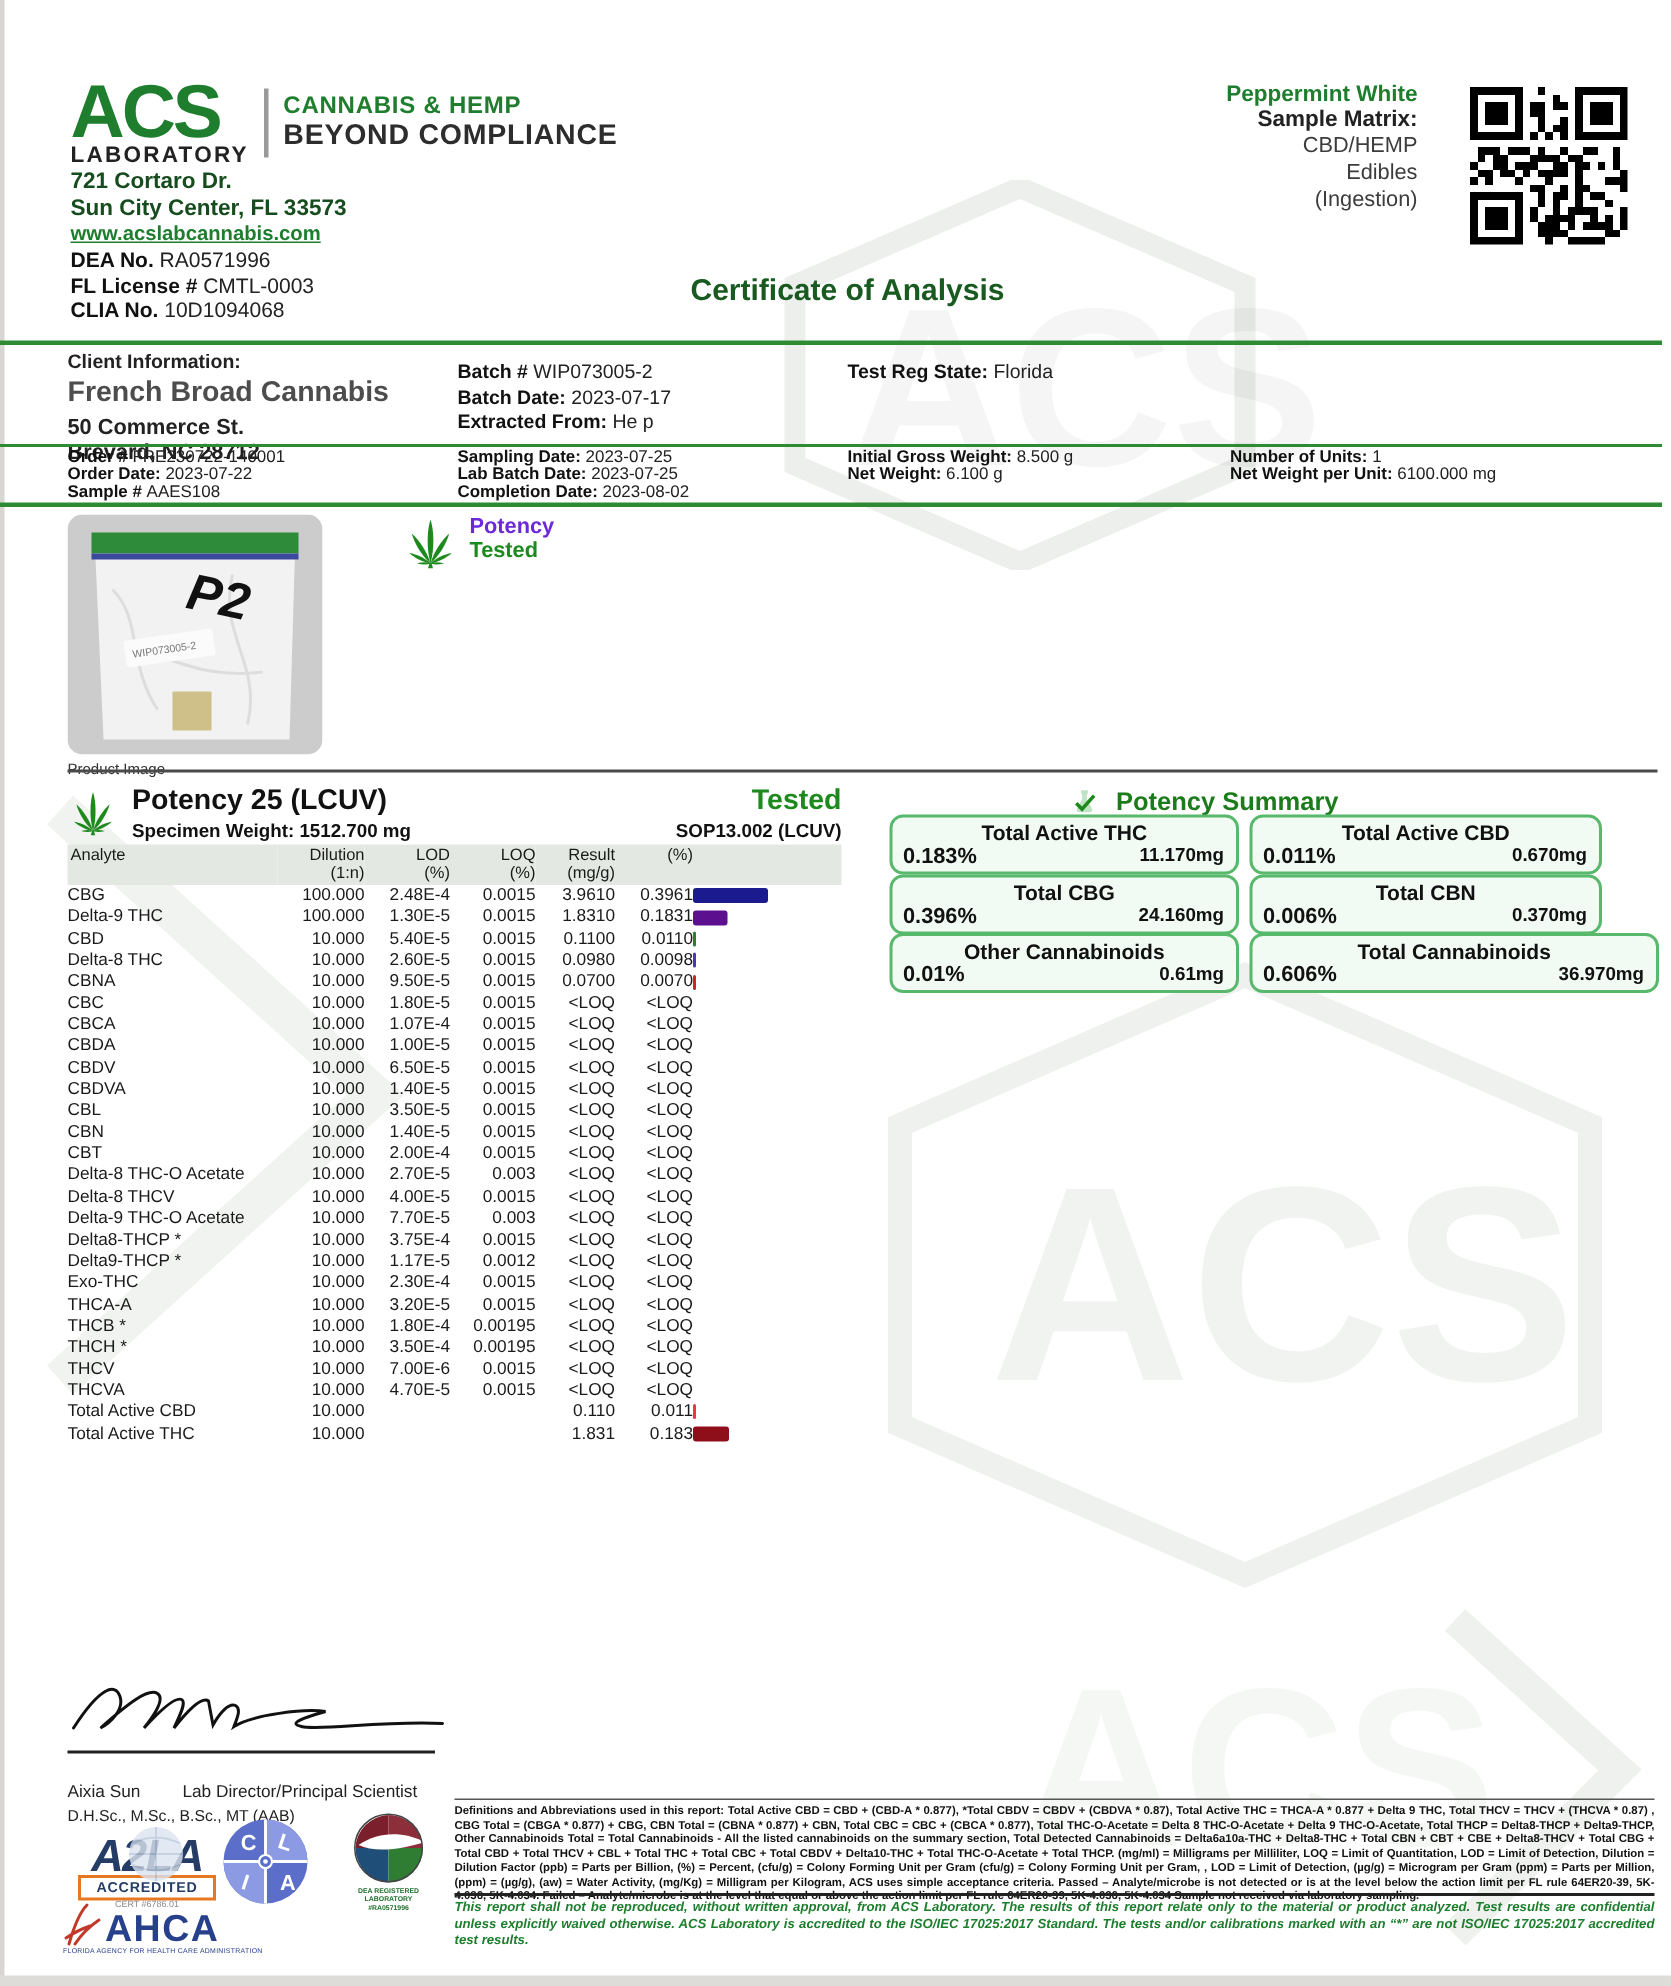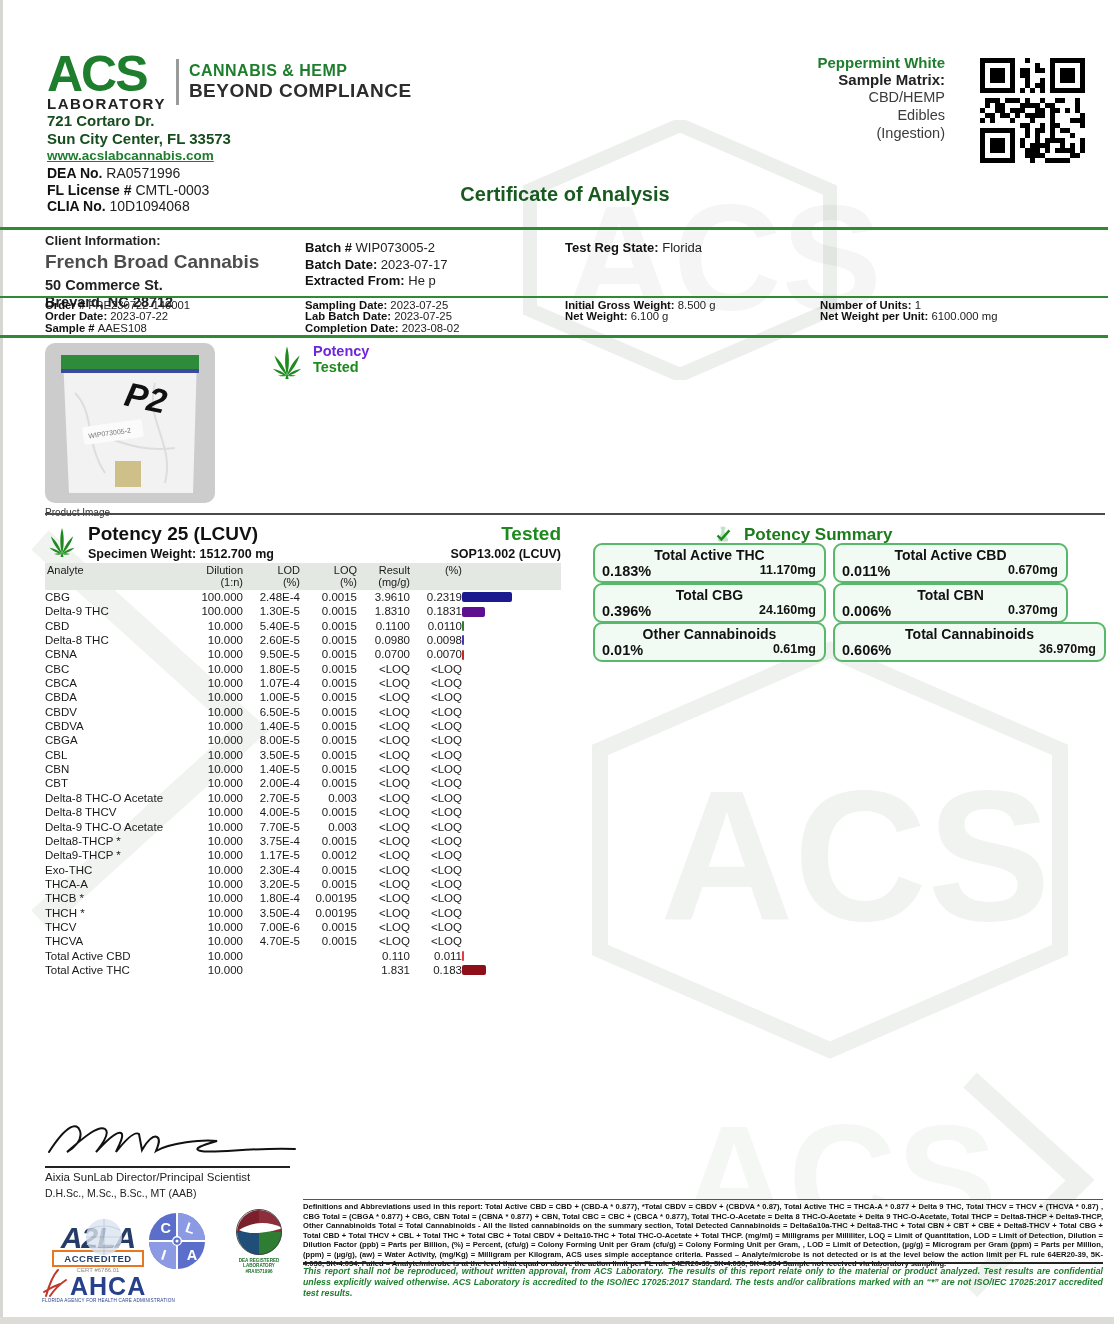--- a/index.html
+++ b/index.html
@@ -396,21 +396,21 @@
             <th></th>
           </tr>
         </thead>
       <tbody>
           <tr>
             <td class="c-a">CBG</td>
             <td class="c-n">100.000</td>
             <td class="c-n">2.48E-4</td>
             <td class="c-n">0.0015</td>
             <td class="c-n">3.9610</td>
-            <td class="c-n">0.2319</td>
+            <td class="c-n">0.3961</td>
             <td class="c-bar">
               <div class="bar" style="width: 50px; background: rgb(27, 27, 143);"></div>
             </td>
           </tr>
           <tr>
             <td class="c-a">Delta-9 THC</td>
             <td class="c-n">100.000</td>
             <td class="c-n">1.30E-5</td>
             <td class="c-n">0.0015</td>
             <td class="c-n">1.8310</td>
@@ -485,29 +485,20 @@
             <td class="c-n">6.50E-5</td>
             <td class="c-n">0.0015</td>
             <td class="c-n">&lt;LOQ</td>
             <td class="c-n">&lt;LOQ</td>
             <td class="c-bar"></td>
           </tr>
           <tr>
             <td class="c-a">CBDVA</td>
             <td class="c-n">10.000</td>
             <td class="c-n">1.40E-5</td>
-            <td class="c-n">0.0015</td>
-            <td class="c-n">&lt;LOQ</td>
-            <td class="c-n">&lt;LOQ</td>
-            <td class="c-bar"></td>
-          </tr>
-          <tr>
-            <td class="c-a">CBGA</td>
-            <td class="c-n">10.000</td>
-            <td class="c-n">8.00E-5</td>
             <td class="c-n">0.0015</td>
             <td class="c-n">&lt;LOQ</td>
             <td class="c-n">&lt;LOQ</td>
             <td class="c-bar"></td>
           </tr>
           <tr>
             <td class="c-a">CBL</td>
             <td class="c-n">10.000</td>
             <td class="c-n">3.50E-5</td>
             <td class="c-n">0.0015</td>
@@ -696,21 +687,21 @@
         <div class="p">0.606%</div>
         <div class="m">36.970mg</div>
       </div>
     </div>
 
   <div class="abs z" style="left:45px;top:1118px;">
     <svg width="255" height="42" viewBox="0 0 255 42">
       <path fill="none" stroke="#111" stroke-width="2" stroke-linecap="round" d="M4 34 C22 6 32 4 35 13 C38 22 28 31 22 34 C40 18 54 7 60 11 C66 15 55 29 51 34 C62 22 72 13 76 15 C80 17 73 29 71 34 C82 20 90 13 94 16 L97 32 C102 23 108 17 112 19 C116 21 113 28 111 33 C124 25 158 21 172 23 C158 27 146 31 156 33 C168 36 210 29 250 31"></path>
     </svg>
     <div style="width:245px;height:2px;background:#222;margin-top:2px;"></div>
-    <div style="display:flex;margin-top:3px;">
+    <div style="display:flex;gap:28px;margin-top:20px;">
       <span class="sig-name">Aixia Sun</span>
       <span class="sig-name">Lab Director/Principal Scientist</span>
     </div>
     <div class="sig-cred" style="margin-top:4px;">D.H.Sc., M.Sc., B.Sc., MT (AAB)</div>
   </div>
 
   <div class="abs z" style="left:52px;top:1208px;width:92px;text-align:center;">
     <svg width="60" height="38" viewBox="0 0 60 38" style="margin-bottom:-34px;opacity:.8;">
       <circle cx="36" cy="19" r="18" fill="#dce4ef"></circle>
       <path d="M20 12 Q36 4 52 12 M18 19 H54 M20 26 Q36 34 52 26 M36 1 V37" stroke="#b8c6da" stroke-width="1.2" fill="none"></path>

